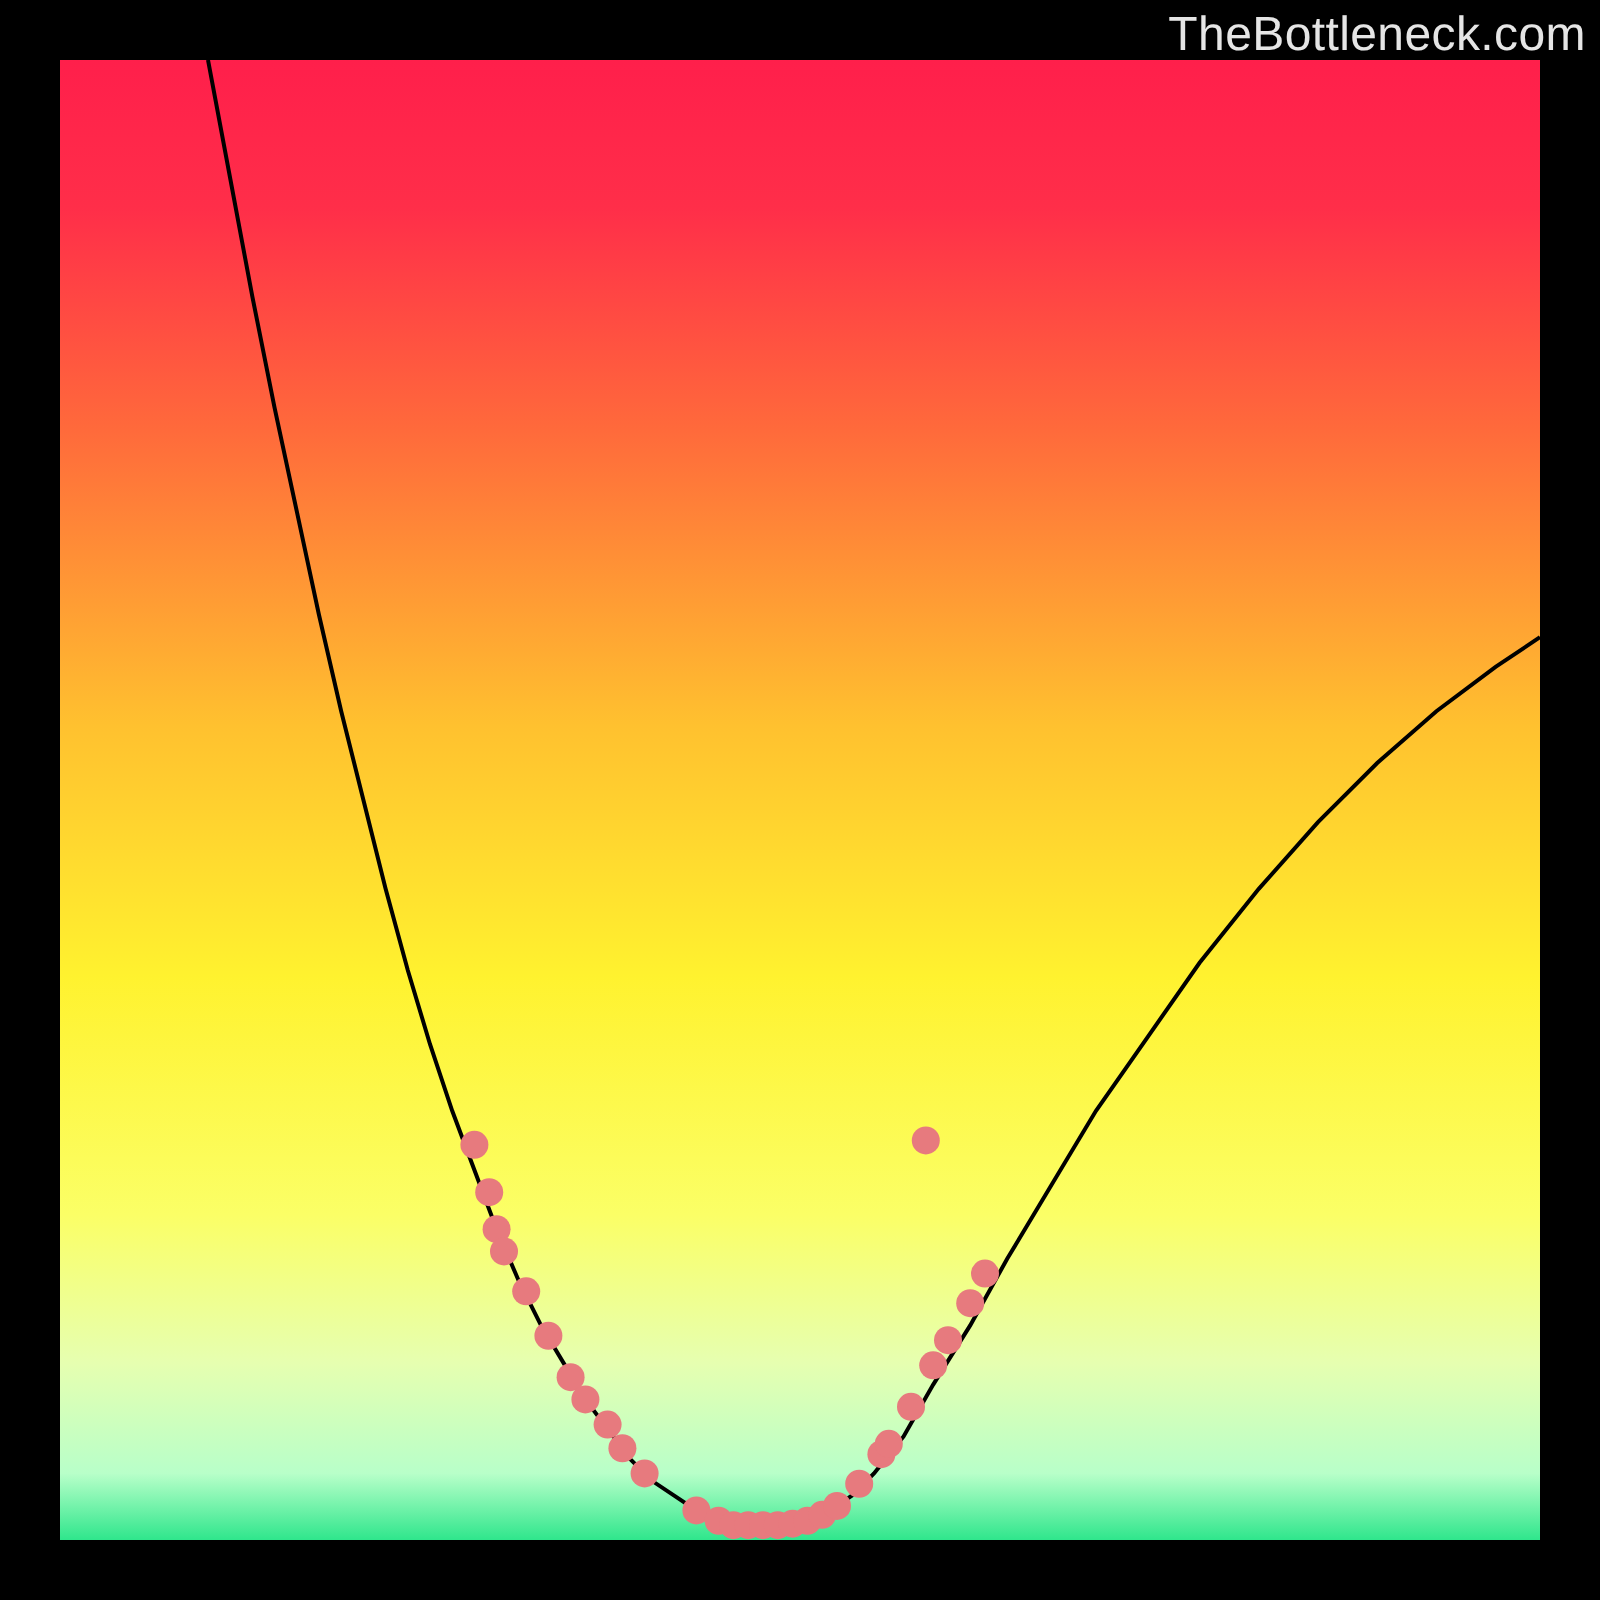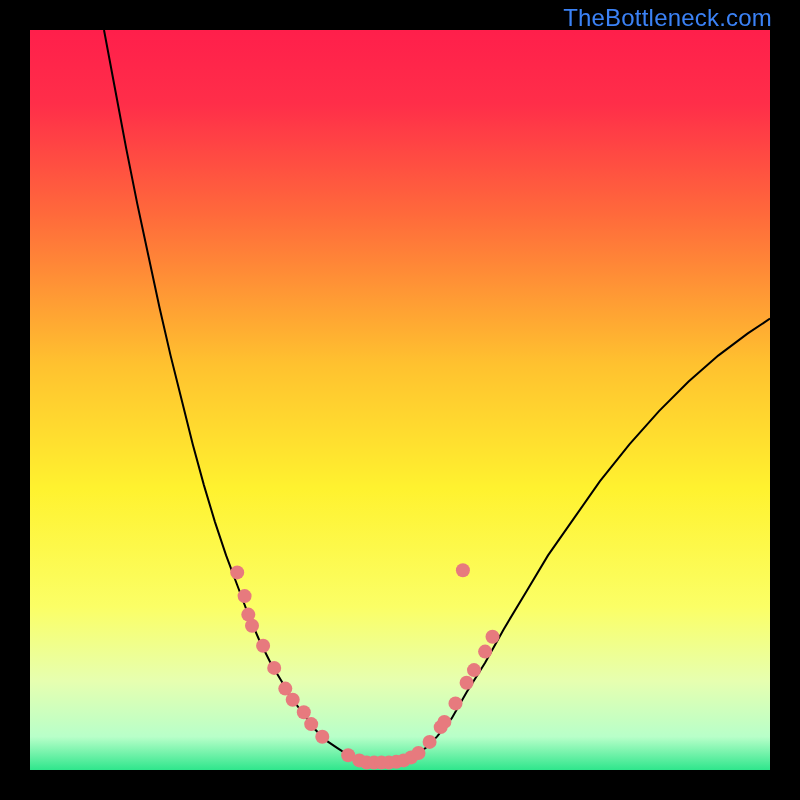--- a/index.html
+++ b/index.html
@@ -18,22 +18,22 @@
     background: #000;
   }
   .plot {
     position: absolute;
     left: 30px; top: 30px;
     width: 740px; height: 740px;
   }
   .watermark {
     position: absolute;
     top: 4px;
-    right: 28px;
-    color: #3b82f6;
+    right: 7px;
+    color: #e5e5e5;
     font-size: 24px;
     font-weight: 500;
     letter-spacing: 0.2px;
   }
 </style>
 </head>
 <body>
 
 <div class="frame">
   <svg class="plot" width="740" height="740" viewBox="0 0 740 740">

